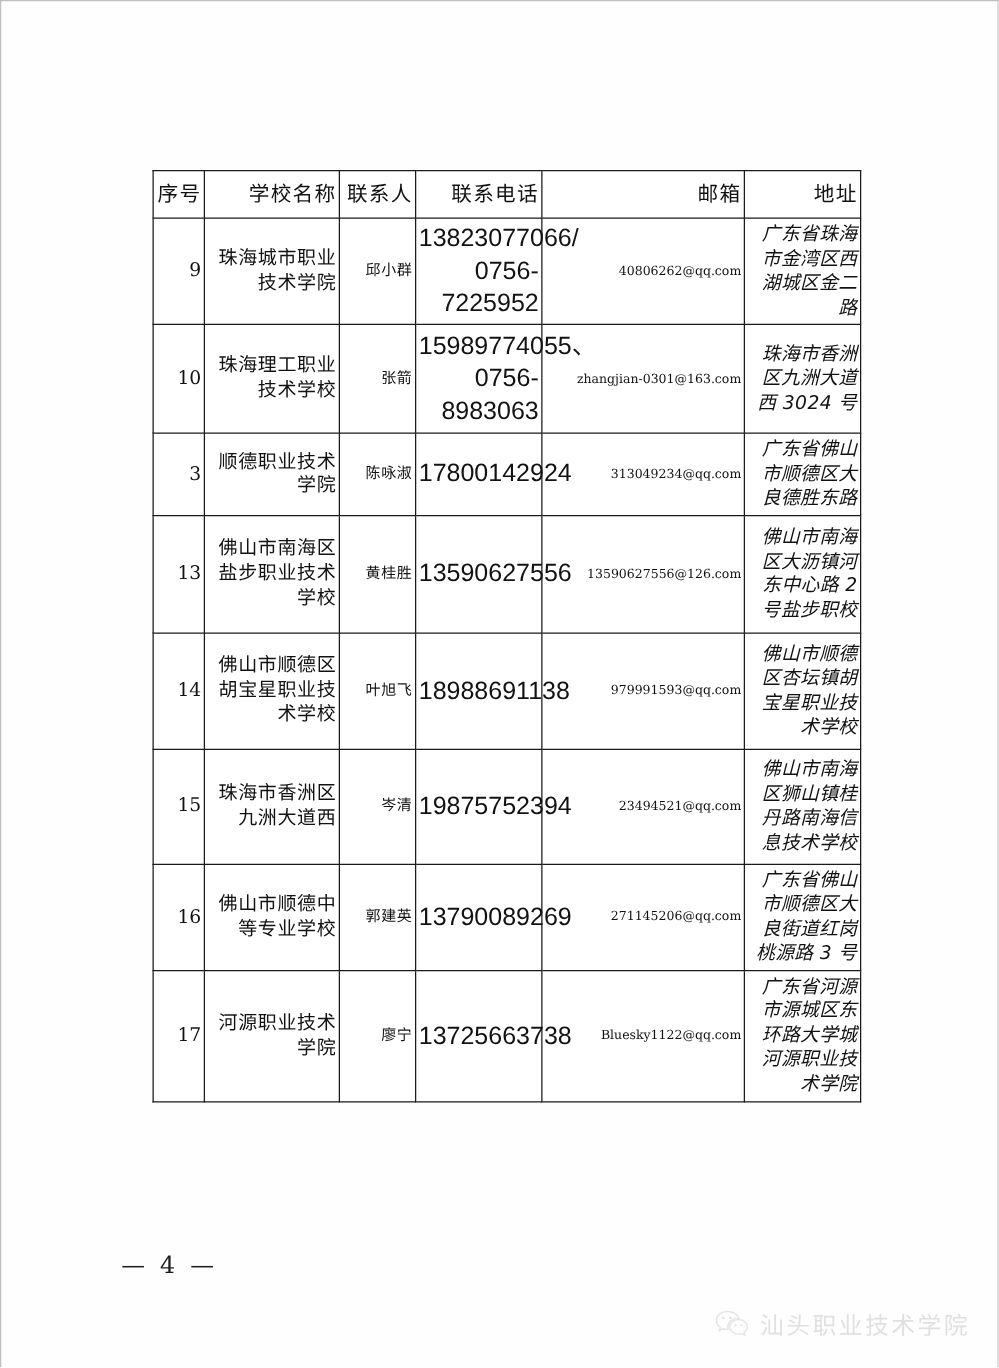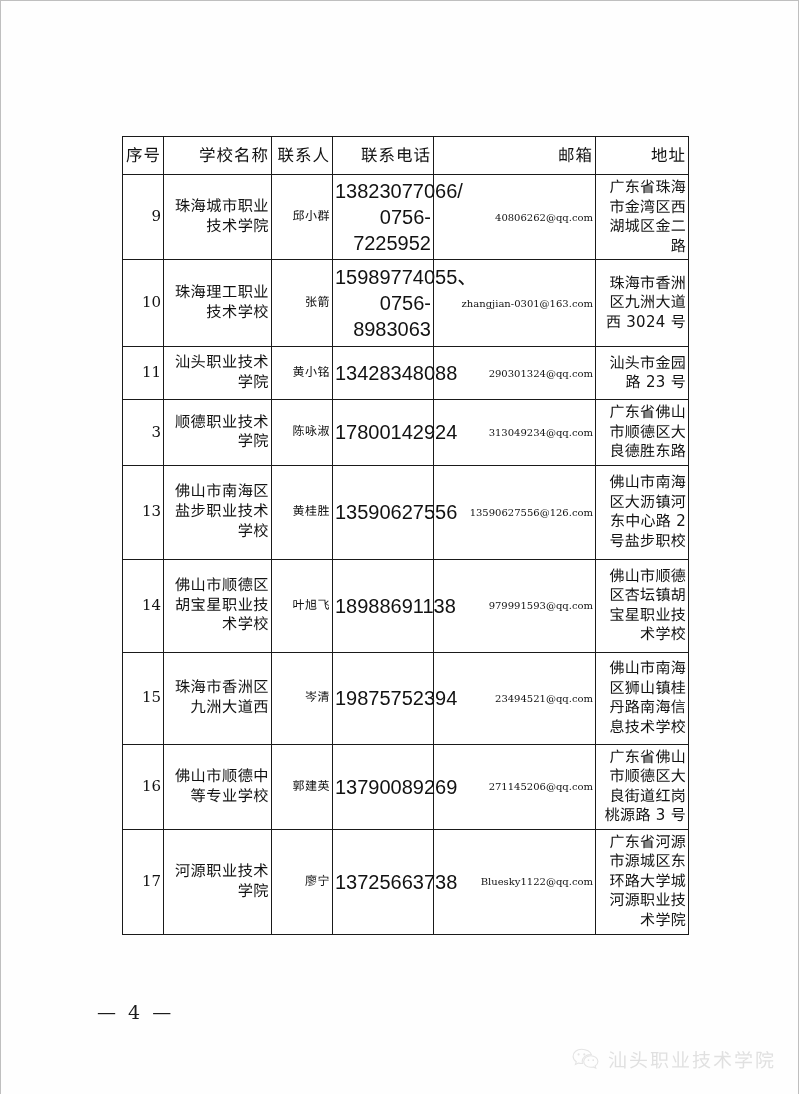--- a/index.html
+++ b/index.html
@@ -90,20 +90,21 @@
     font-family: "DejaVu Serif", "Liberation Serif", serif;
     word-break: break-all;
     padding-left: 4px;
     padding-right: 4px;
   }
   td.cell-address {
     font-size: 15px;
     letter-spacing: 0.3px;
     padding-left: 3px;
     padding-right: 3px;
+    font-style: italic;
   }
 
   
   tr.r9  td { height: 85px; }
   tr.r10 td { height: 87px; }
   tr.r11 td { height: 53px; }
   tr.r12 td { height: 65px; }
   tr.r13 td { height: 94px; }
   tr.r14 td { height: 93px; }
   tr.r15 td { height: 92px; }
@@ -183,28 +184,20 @@
         </tr>
         <tr class="r10">
           <td class="cell-no">10</td>
           <td class="cell-name">珠海理工职业技术学校</td>
           <td class="cell-person">张箭</td>
           <td class="cell-tel">15989774055、
 0756-8983063</td>
           <td class="cell-email">zhangjian-0301@163.com</td>
           <td class="cell-address">珠海市香洲区九洲大道西 3024 号</td>
         </tr>
-        <tr class="r11">
-          <td class="cell-no">11</td>
-          <td class="cell-name">汕头职业技术学院</td>
-          <td class="cell-person">黄小铭</td>
-          <td class="cell-tel">13428348088</td>
-          <td class="cell-email">290301324@qq.com</td>
-          <td class="cell-address">汕头市金园路 23 号</td>
-        </tr>
         <tr class="r12">
           <td class="cell-no">3</td>
           <td class="cell-name">顺德职业技术学院</td>
           <td class="cell-person">陈咏淑</td>
           <td class="cell-tel">17800142924</td>
           <td class="cell-email">313049234@qq.com</td>
           <td class="cell-address">广东省佛山市顺德区大良德胜东路</td>
         </tr>
         <tr class="r13">
           <td class="cell-no">13</td>

